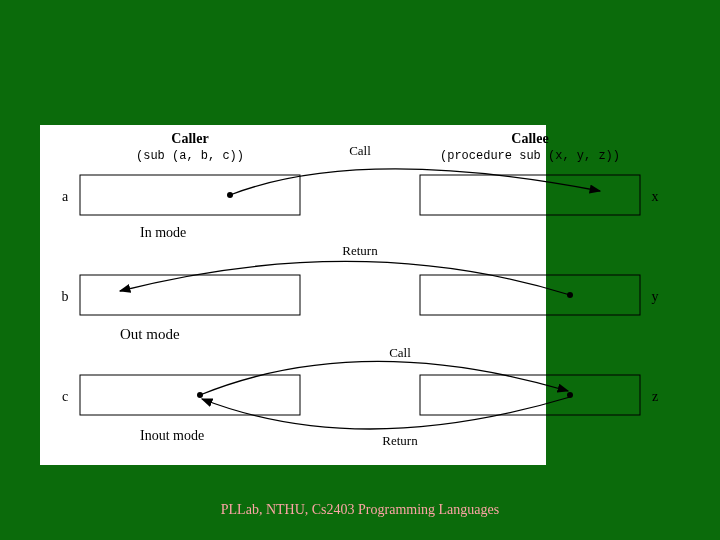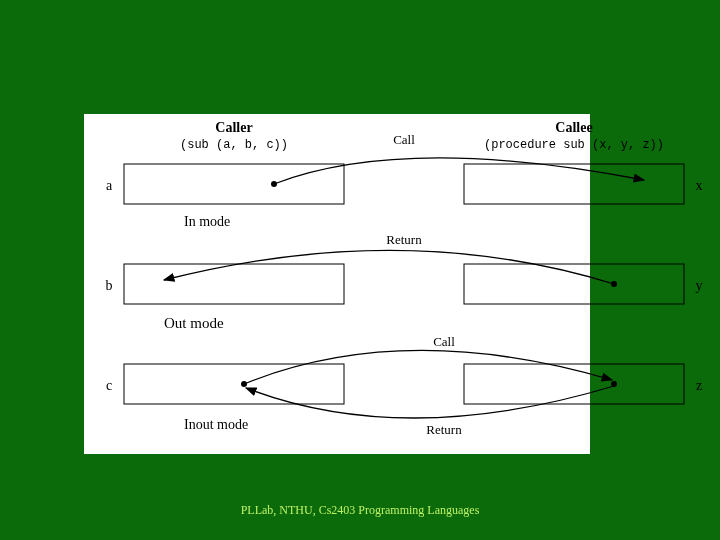--- a/index.html
+++ b/index.html
@@ -23,38 +23,37 @@
     width: 720px;
     text-align: center;
     color: #000;
     font-size: 46px;
     font-weight: 400;
     letter-spacing: 0.5px;
   }
   .diagram-wrap {
     position: absolute;
     left: 40px;
-    top: 114px;
+    top: 125px;
     width: 506px;
     height: 340px;
     background: #fff;
-    margin-left: 44px;
   }
   .diagram-wrap svg {
     display: block;
   }
   .footer {
     position: absolute;
     bottom: 22px;
     left: 0;
     width: 720px;
     text-align: center;
-    color: #bef264;
+    color: #fca5a5;
     font-family: Georgia, "Times New Roman", serif;
-    font-size: 12px;
+    font-size: 14px;
   }
   .svg-text {
     font-family: Georgia, "Times New Roman", serif;
     fill: #000;
   }
   .svg-text-bold {
     font-weight: bold;
   }
   .svg-mono {
     font-family: "Courier New", monospace;

